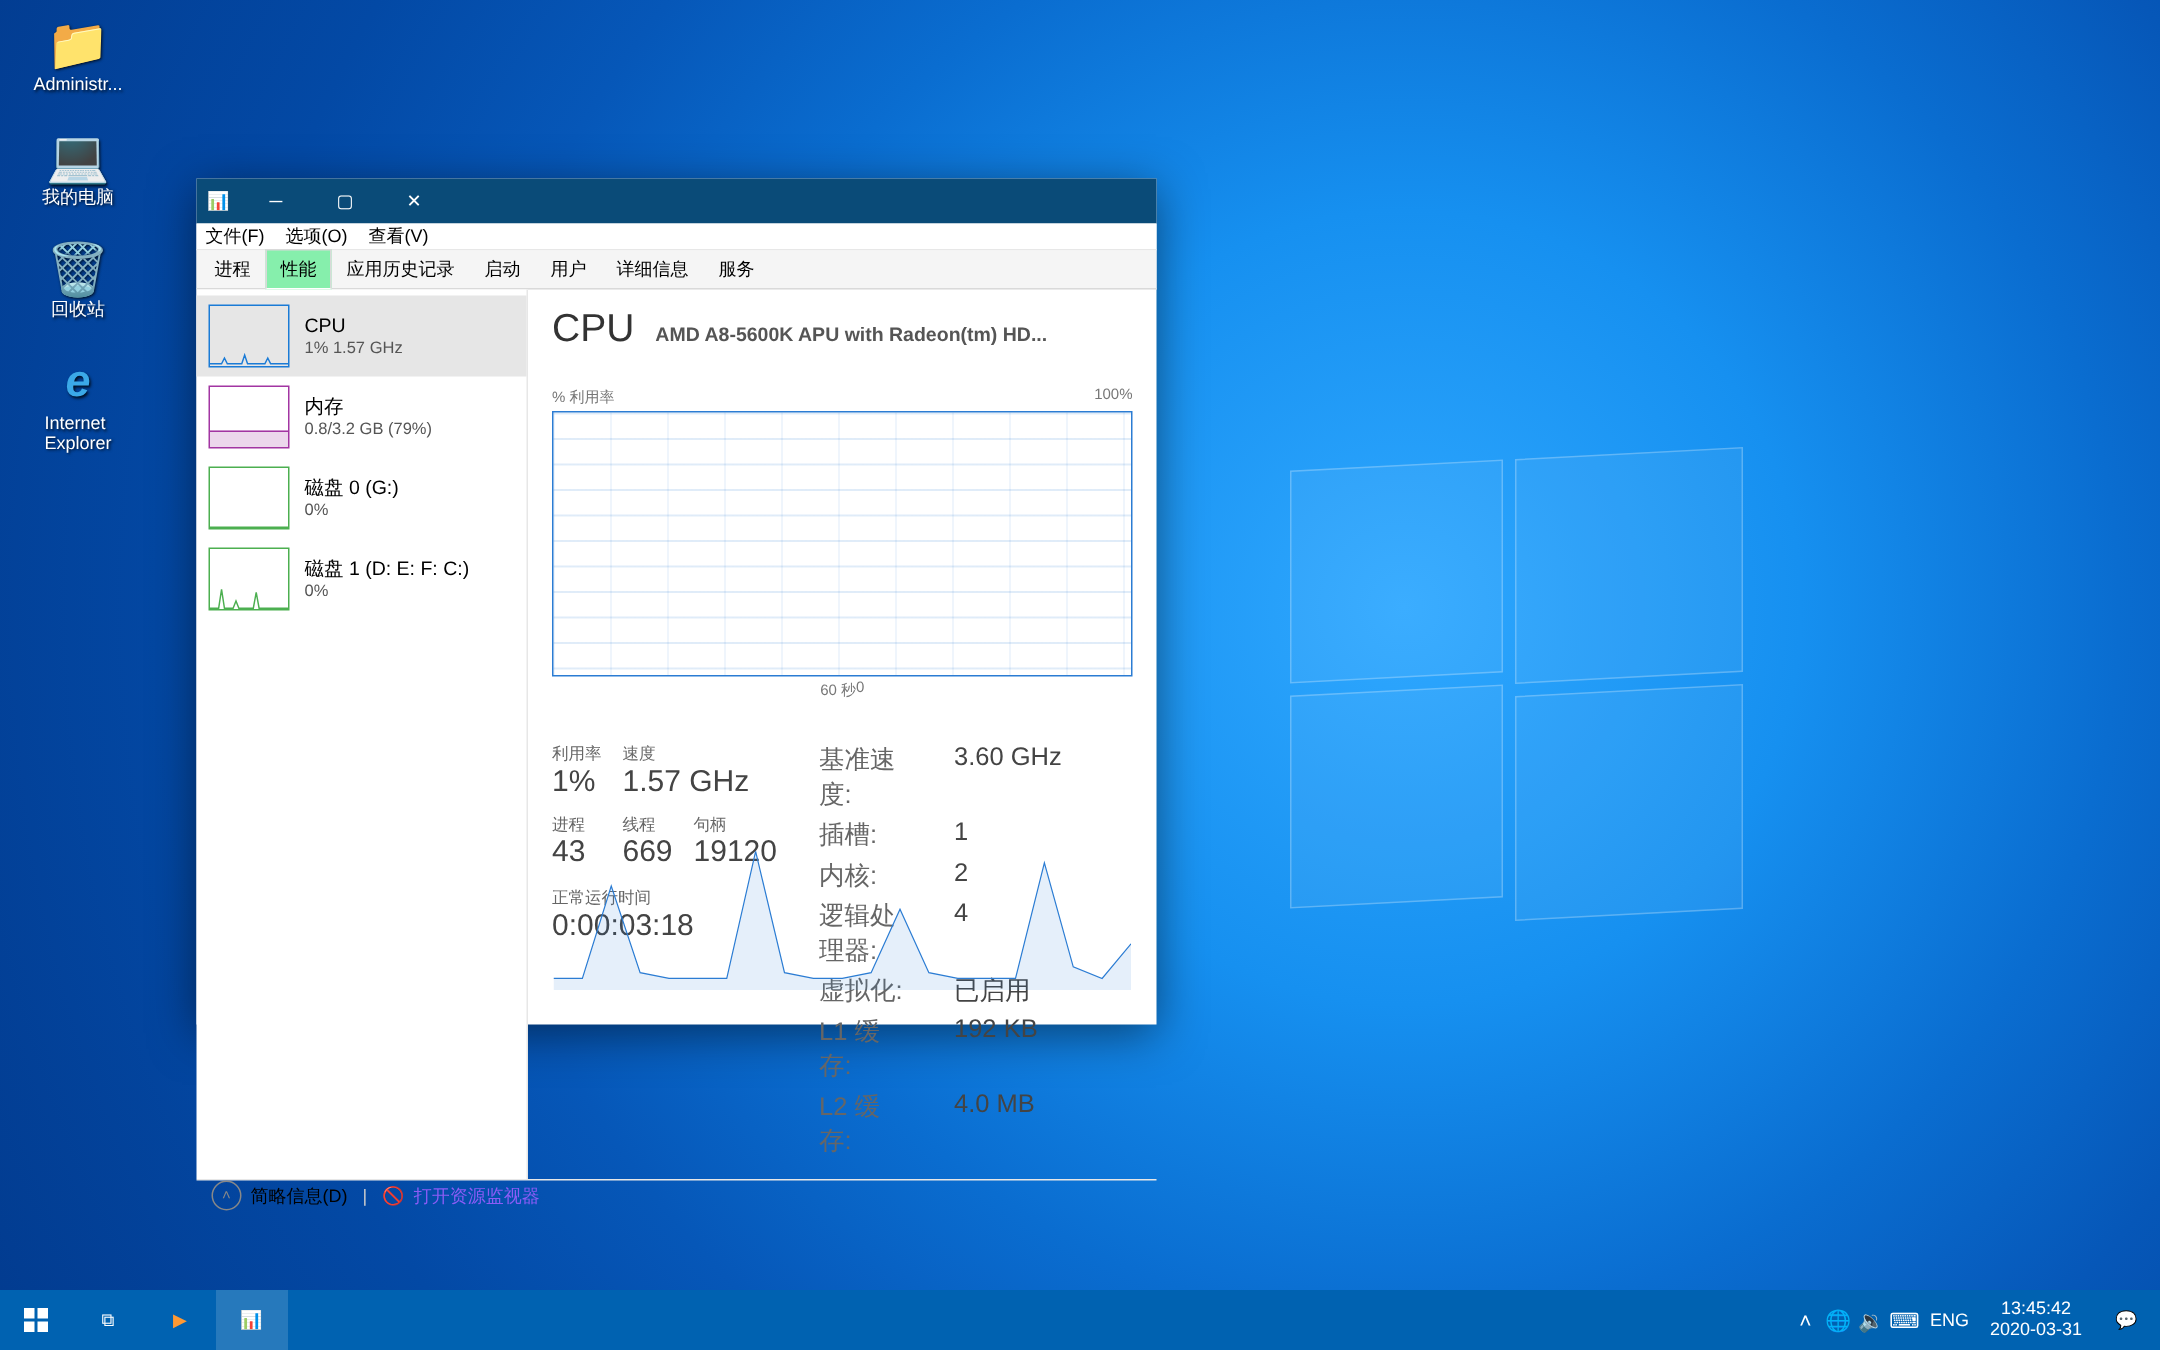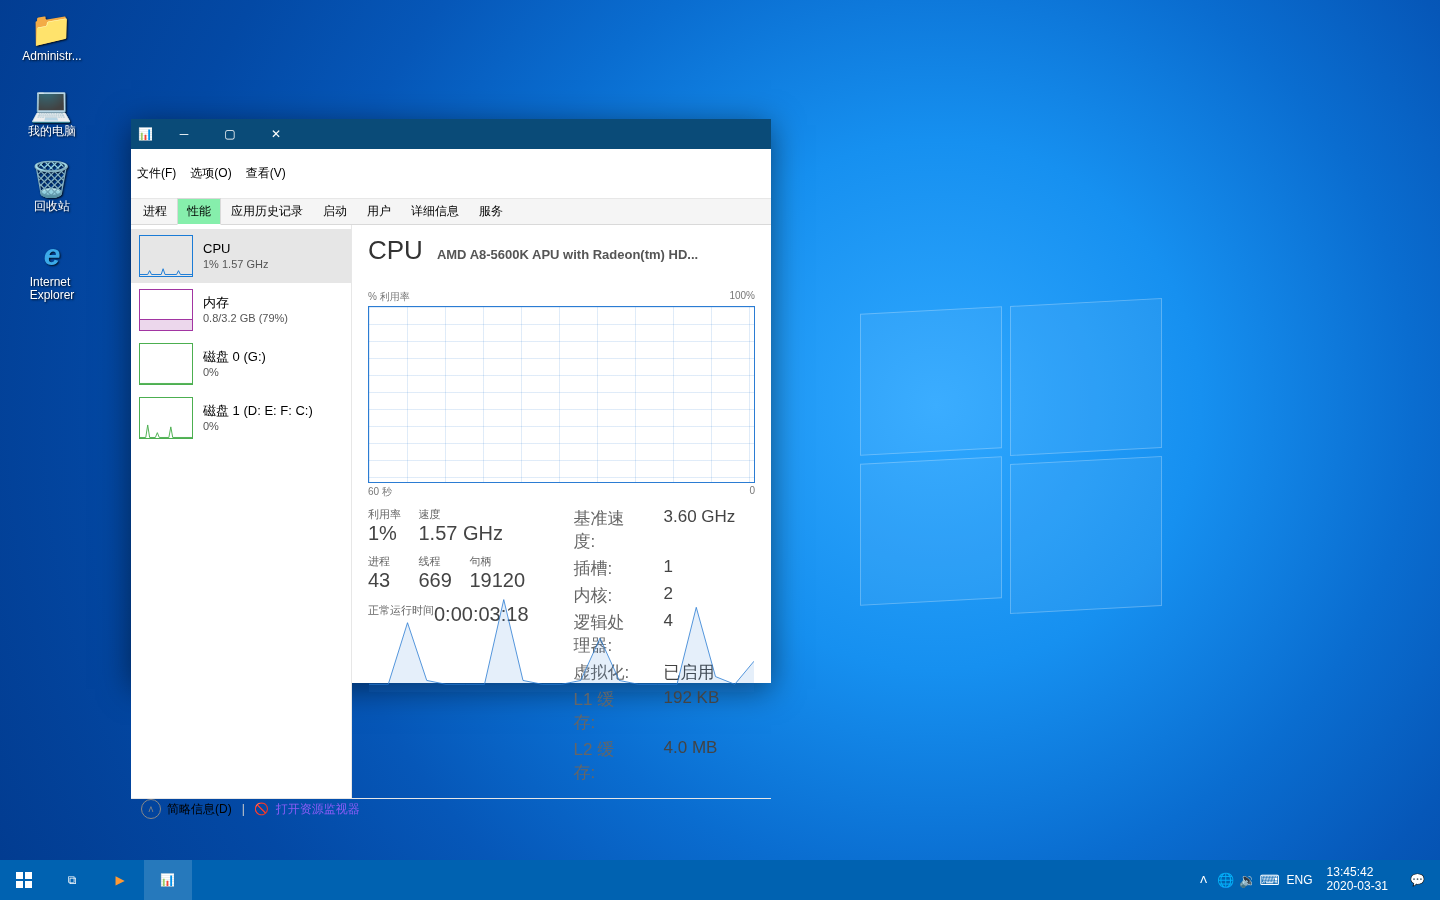--- a/index.html
+++ b/index.html
@@ -9,30 +9,30 @@
 .desktop-icons{position:absolute;left:12px;top:8px;width:80px}
 .desktop-icon{display:flex;flex-direction:column;align-items:center;margin-bottom:20px;color:#fff;text-shadow:1px 1px 2px rgba(0,0,0,0.8);cursor:default}
 .desktop-icon .glyph{width:42px;height:42px;display:flex;align-items:center;justify-content:center;font-size:34px}
 .desktop-icon .label{font-size:12px;text-align:left;line-height:1.1;max-width:76px;word-break:break-all}
 .taskbar{position:absolute;left:0;bottom:0;width:100%;height:40px;background:#0062b1;display:flex;align-items:center;color:#fff}
 .taskbar .tb-btn{height:40px;width:48px;display:flex;align-items:center;justify-content:center;position:relative}
 .taskbar .tb-btn.active{background:rgba(255,255,255,0.15)}
 .tb-right{margin-left:auto;display:flex;align-items:center;height:40px}
 .tray-ico{width:22px;height:40px;display:flex;align-items:center;justify-content:center;font-size:14px}
 .lang{padding:0 6px;font-size:12px}
-.clock{padding:0 8px;text-align:left;font-size:12px;line-height:1.15}
+.clock{padding:0 8px;text-align:center;font-size:12px;line-height:1.15}
 .notif{width:44px;height:40px;display:flex;align-items:center;justify-content:center}
 
 .window{position:absolute;left:131px;top:119px;width:640px;height:564px;background:#fff;box-shadow:0 6px 30px rgba(0,0,0,0.5);display:flex;flex-direction:column;color:#000}
 .titlebar{height:30px;background:#0a4b78;color:#fff;display:flex;align-items:center;font-size:12px}
 .titlebar .tb-icon{width:30px;text-align:center}
 .titlebar .tb-title{flex:1}
 .titlebar .win-ctl{width:46px;height:30px;display:flex;align-items:center;justify-content:center;font-family:Arial}
 
-.menubar{height:24px;background:#fff;display:flex;align-items:center;padding:16px 6px;border-bottom:1px solid #e7e7e7;font-size:12px}
+.menubar{height:24px;background:#fff;display:flex;align-items:center;padding:0 6px;border-bottom:1px solid #e7e7e7;font-size:12px}
 .menubar span{margin-right:14px}
 
 .tabstrip{height:25px;background:#f5f5f5;border-bottom:1px solid #d9d9d9;display:flex;align-items:flex-end;padding-left:2px;font-size:12px}
 .tabstrip .tab{padding:4px 9px;border:1px solid transparent;position:relative;top:1px;cursor:default}
 .tabstrip .tab.active{background:#86efac;border:1px solid #d9d9d9;border-bottom:1px solid #fff}
 
 .body{flex:1;display:flex}
 .sidebar{width:220px;background:#fff;border-right:1px solid #e7e7e7;padding-top:4px}
 .side-item{display:flex;padding:6px 8px;align-items:center}
 .side-item.selected{background:#e6e6e6}
@@ -45,28 +45,28 @@
 .side-txt .s{color:#555;font-size:11px}
 
 .main{flex:1;padding:10px 16px 10px 16px;display:flex;flex-direction:column}
 .hdr{display:flex;align-items:baseline;gap:14px}
 .hdr .big{font-size:26px;font-weight:400;color:#333}
 .hdr .model{font-size:13px;color:#555;font-weight:600;white-space:nowrap;overflow:hidden;text-overflow:ellipsis;flex:1}
 .graph-top{display:flex;justify-content:space-between;font-size:10px;color:#777;margin-top:24px}
 .graph{height:175px;border:1px solid #2b7cd3;position:relative;margin-top:2px}
 .graph .grid{position:absolute;inset:0;background-image:linear-gradient(to right,rgba(43,124,211,0.15) 1px,transparent 1px),linear-gradient(to bottom,rgba(43,124,211,0.15) 1px,transparent 1px);background-size:38px 17px}
 .graph svg{position:absolute;inset:0}
-.graph-bottom{display:flex;justify-content:space-between;font-size:10px;color:#777;margin-top:2px}
-
-.stats{display:flex;margin-top:8px;gap:45px}
+.graph-bottom{display:flex;justify-content:center;font-size:10px;color:#777;margin-top:2px}
+
+.stats{display:flex;margin-top:28px;gap:28px}
 .stats-left{display:grid;grid-template-columns:auto auto auto;column-gap:14px;row-gap:2px}
 .stat-label{font-size:11px;color:#666}
 .stat-val{font-size:20px;color:#444;line-height:1.1;white-space:nowrap}
 .stat-block{display:flex;flex-direction:column}
-.stat-wide{grid-column:1/4;display:flex;margin-top:10px}
+.stat-wide{grid-column:1/4;display:flex;flex-direction:column;margin-top:10px}
 .stats-right{font-size:17px;color:#444}
 .stats-right .row{display:flex;gap:30px;margin-bottom:4px}
 .stats-right .k{color:#666;width:60px}
 
 .footer{height:34px;border-top:1px solid #e7e7e7;display:flex;align-items:center;padding:0 10px;font-size:12px;gap:6px}
 .footer .circ{width:18px;height:18px;border:1.5px solid #888;border-radius:50%;display:flex;align-items:center;justify-content:center;font-size:10px;color:#888}
 .footer .link{color:#8b5cf6}
 .footer .sep{color:#ccc;margin:0 4px}
 </style>
 </head>

